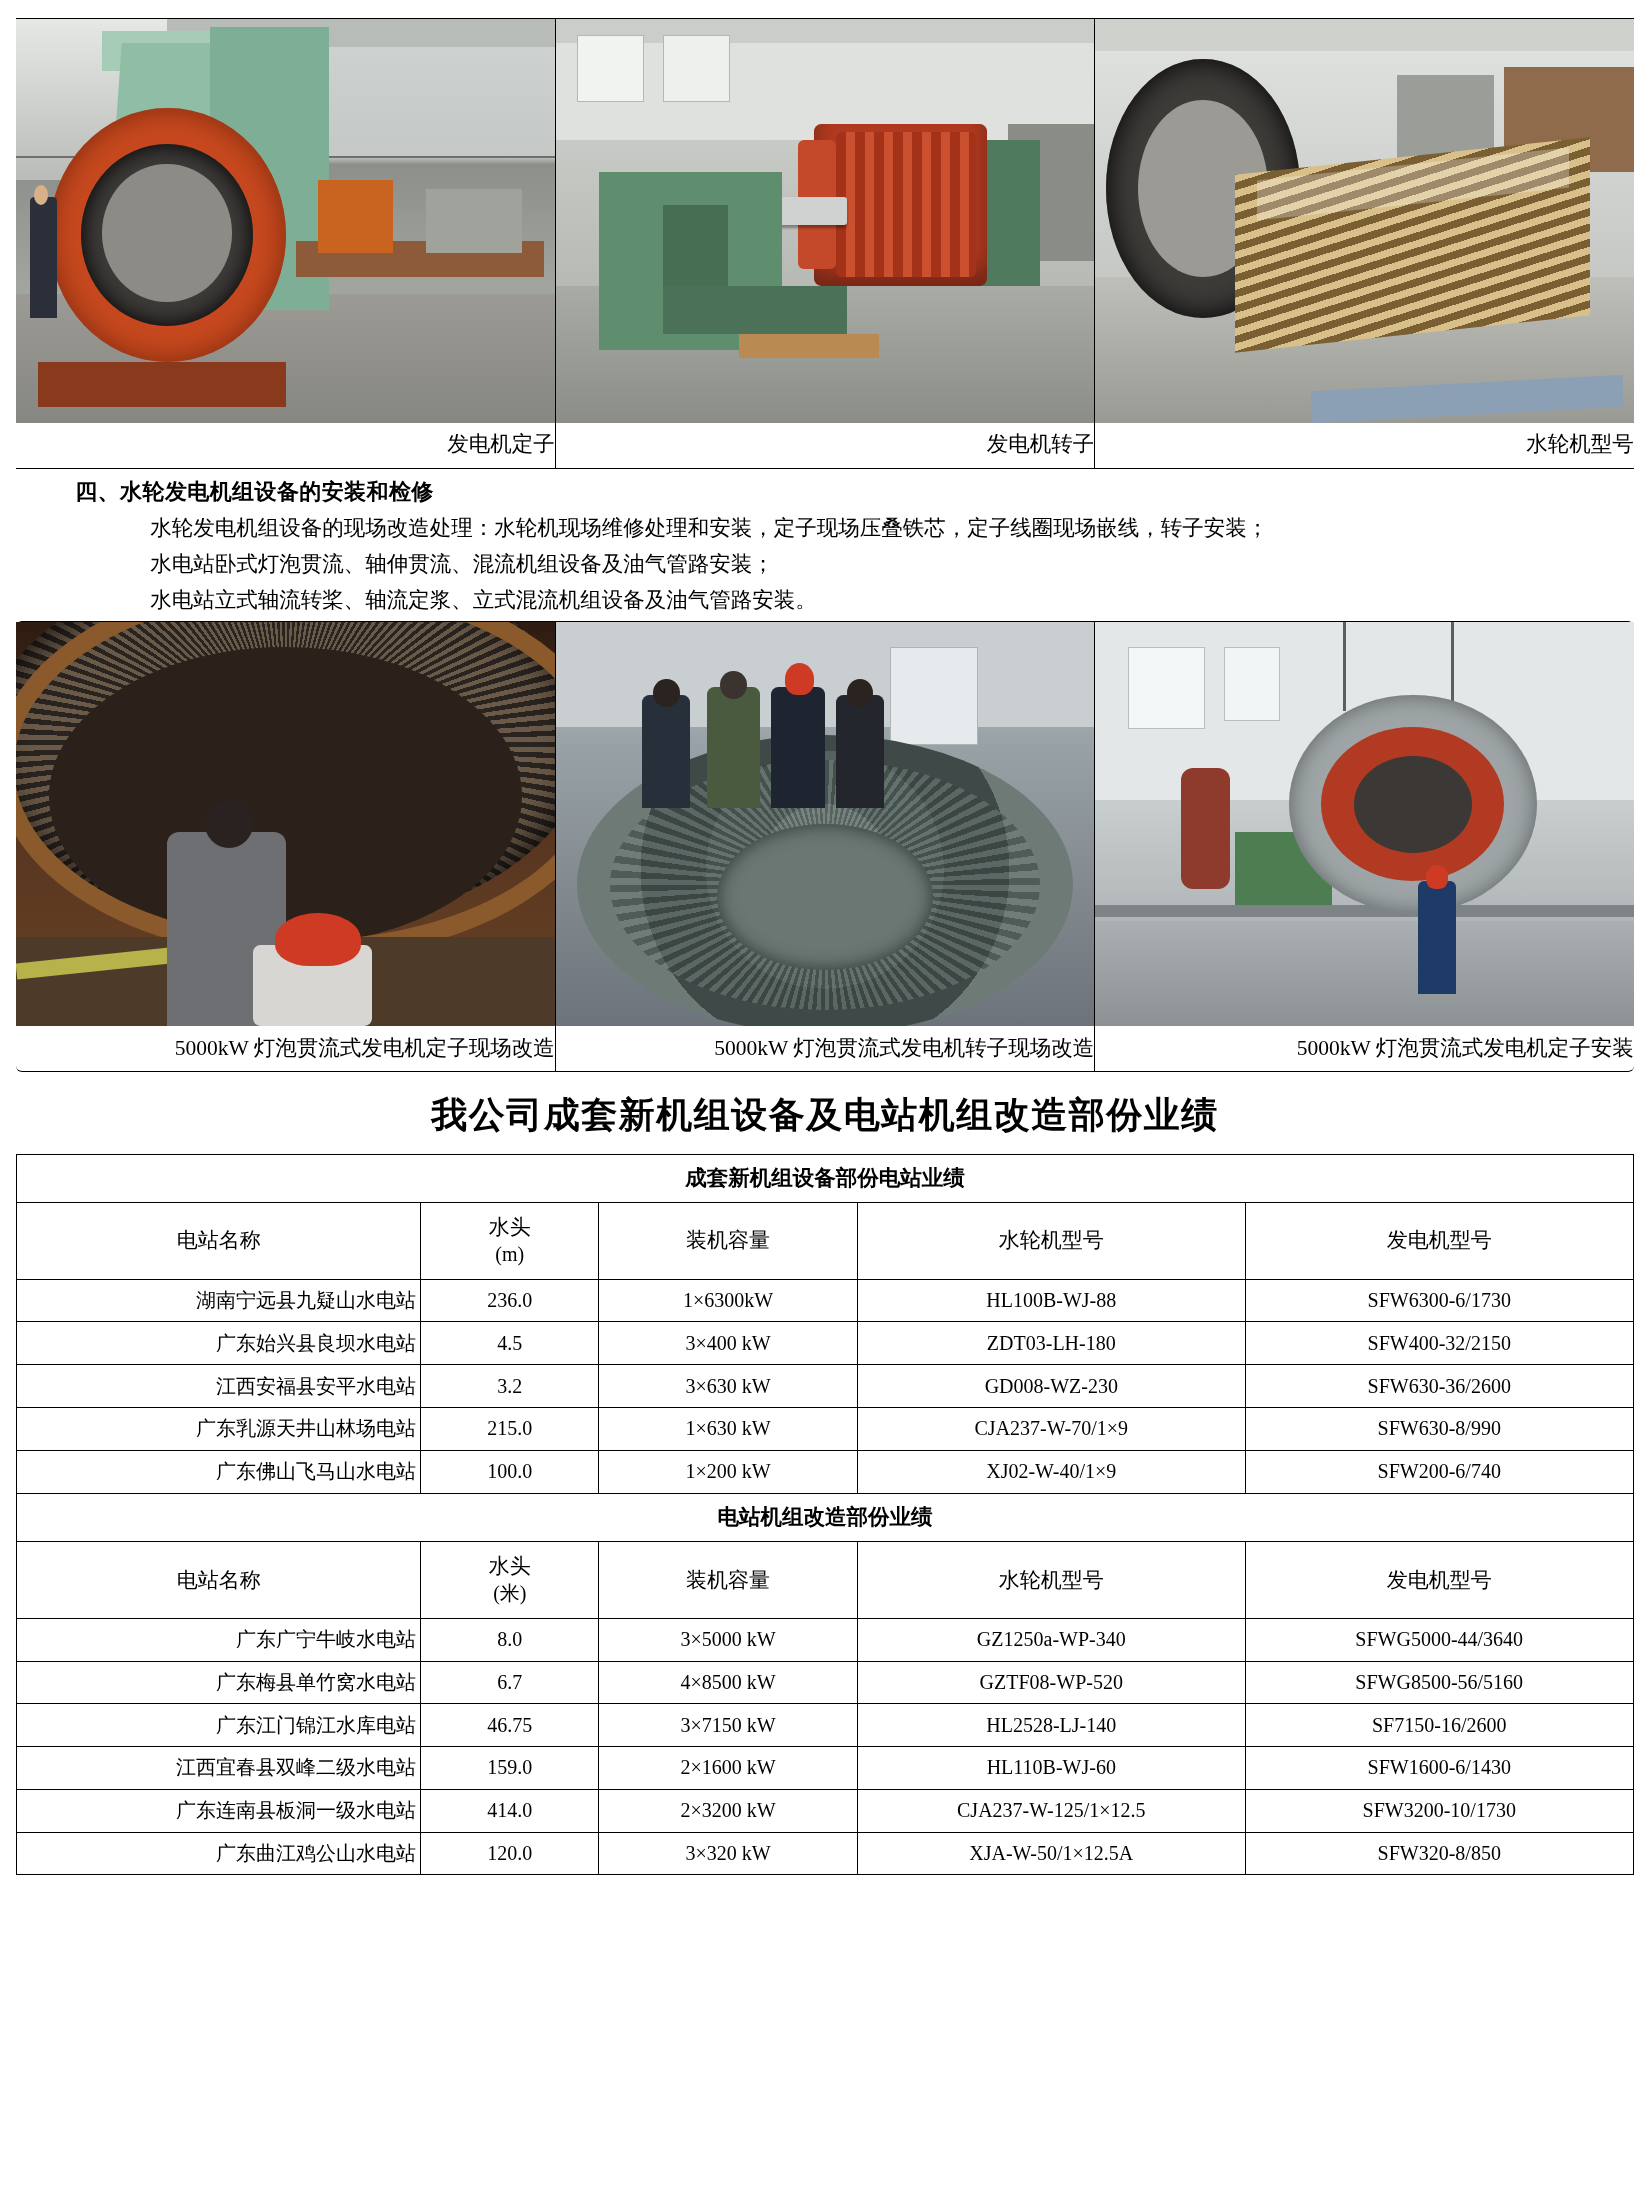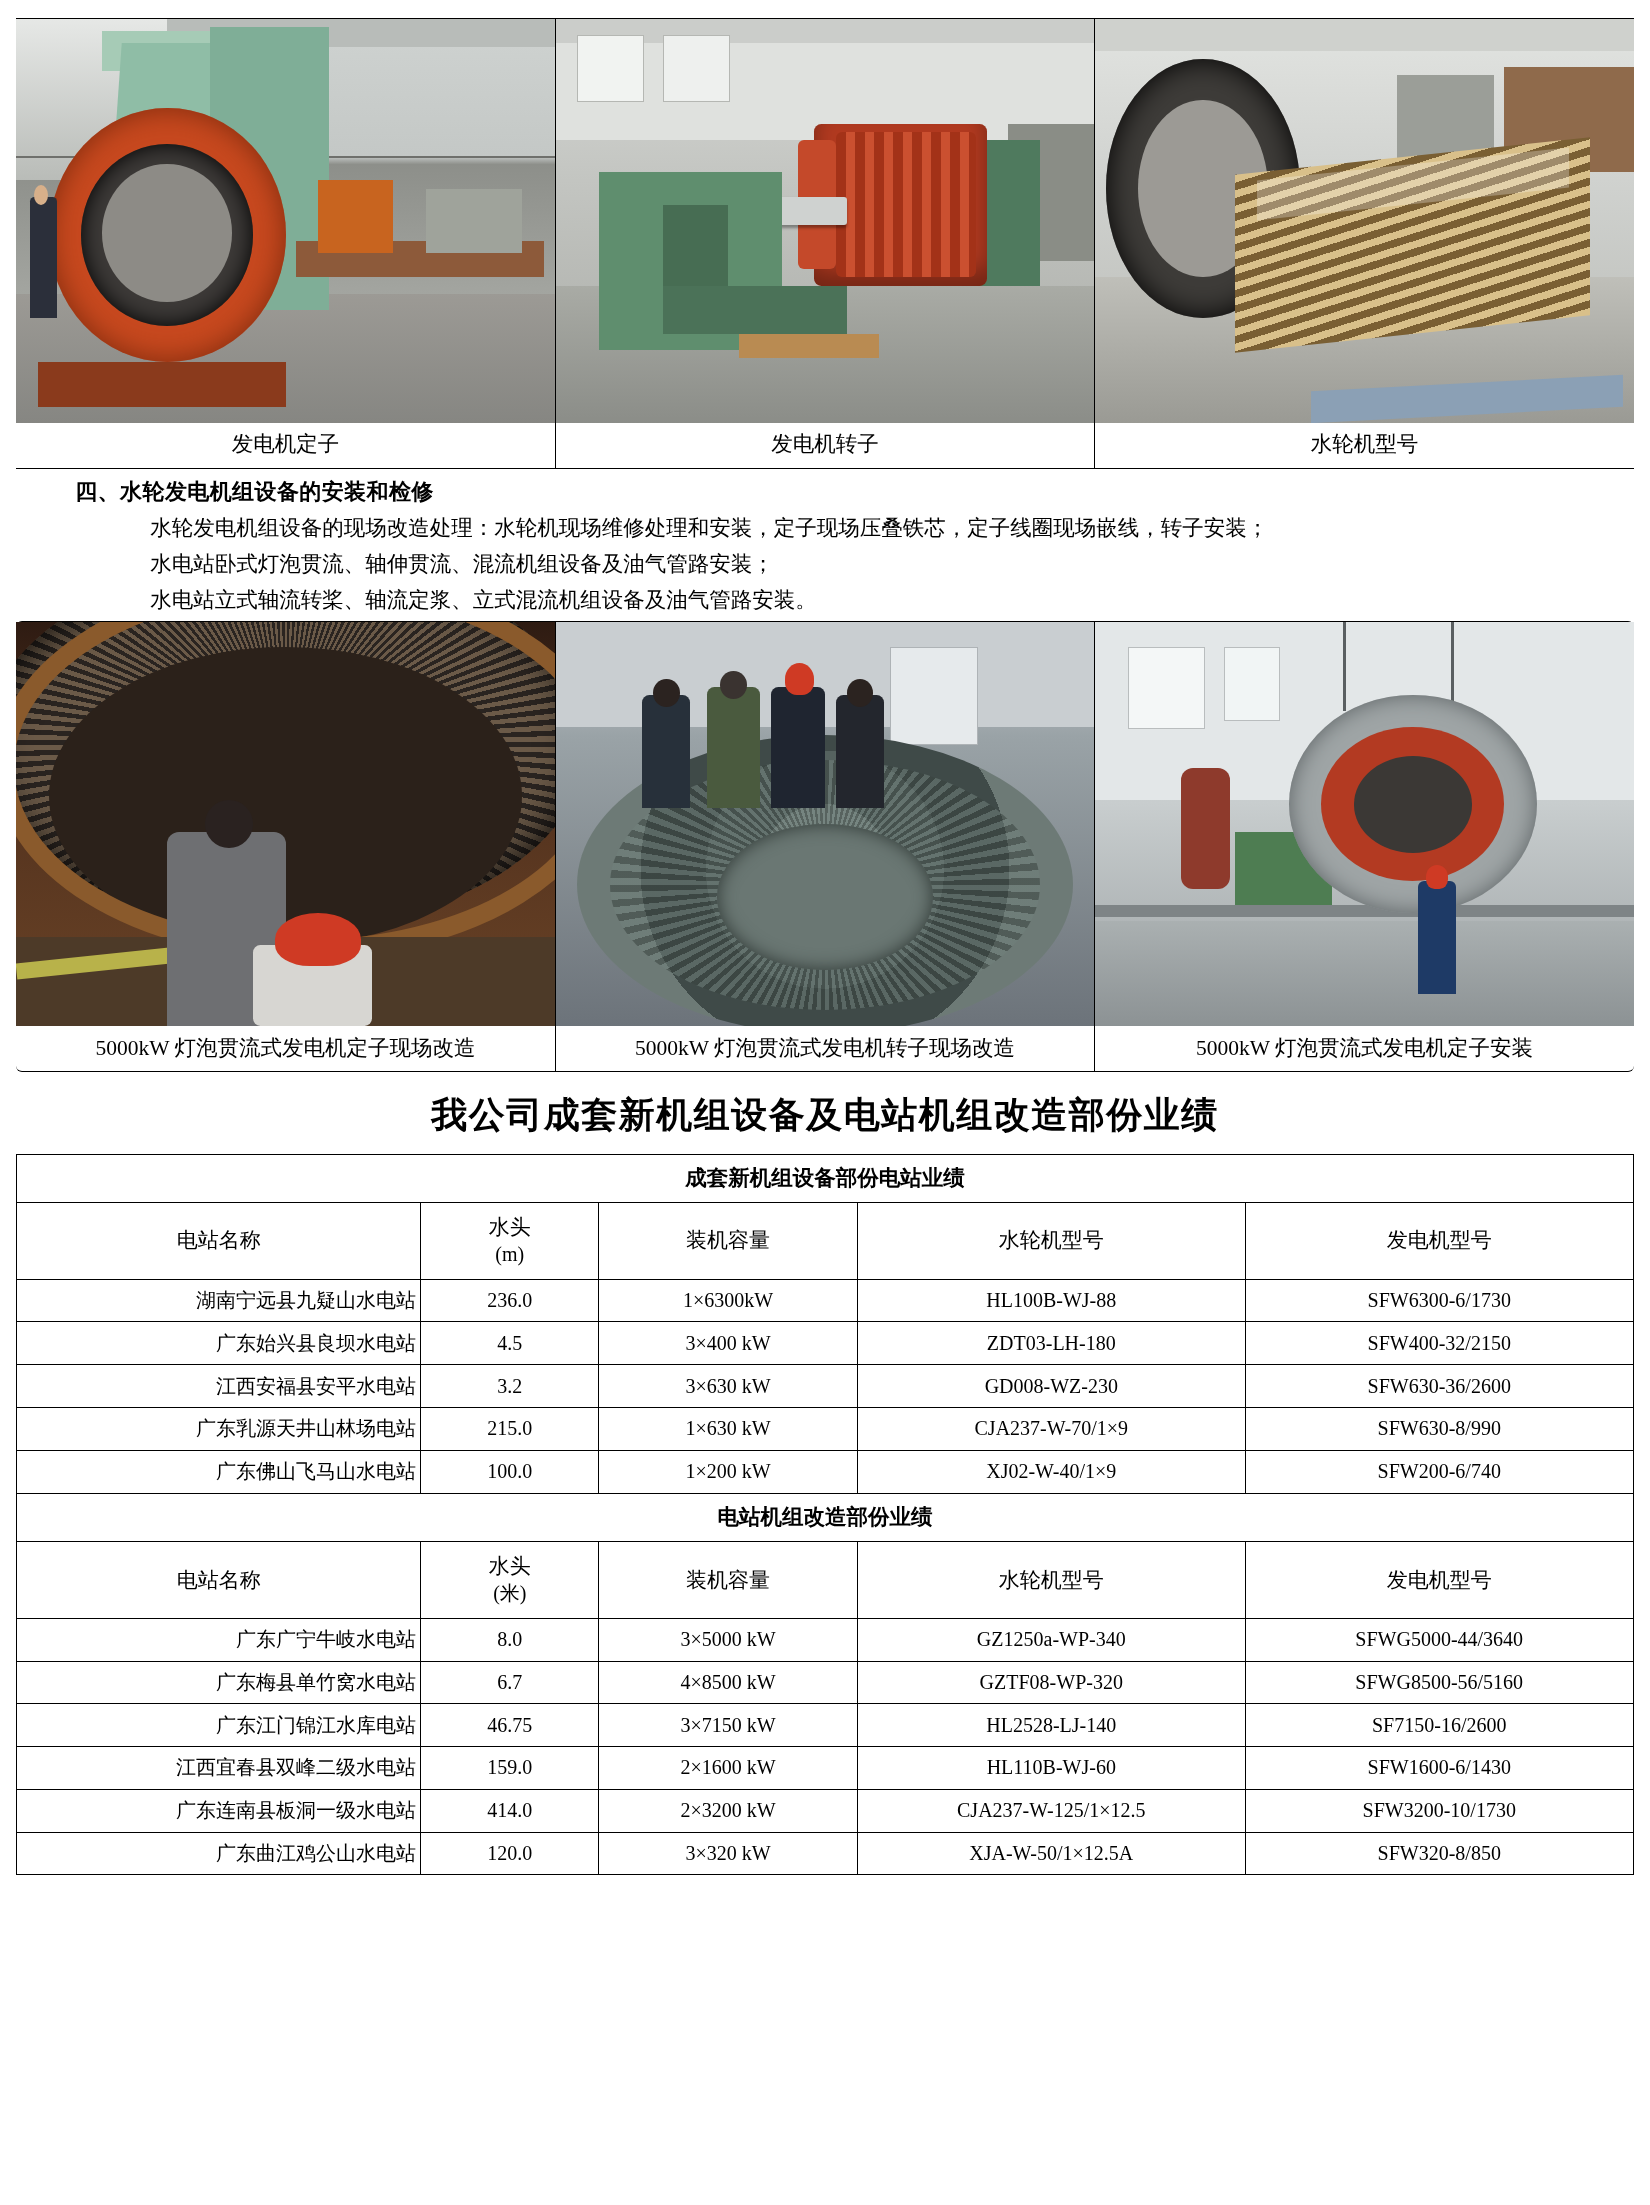--- a/index.html
+++ b/index.html
@@ -66,21 +66,21 @@
   }
   .cell:last-child { border-right: none; }
   .photo {
     width: 100%;
     height: 404px;
     position: relative;
     overflow: hidden;
   }
   .strip2 .photo { height: 404px; }
   .caption {
-    text-align: center;
+    text-align: right;
     font-size: 21.5px;
     line-height: 1.6;
     padding: 4.5px 0 6px 0;
   }
 
   
   .scene { position: absolute; inset: 0; }
   .lyr { position: absolute; }
 
   
@@ -455,21 +455,21 @@
         <td class="name">广东广宁牛岐水电站</td>
         <td>8.0</td>
         <td>3×5000 kW</td>
         <td>GZ1250a-WP-340</td>
         <td>SFWG5000-44/3640</td>
       </tr>
       <tr>
         <td class="name">广东梅县单竹窝水电站</td>
         <td>6.7</td>
         <td>4×8500 kW</td>
-        <td>GZTF08-WP-320</td>
+        <td>GZTF08-WP-520</td>
         <td>SFWG8500-56/5160</td>
       </tr>
       <tr>
         <td class="name">广东江门锦江水库电站</td>
         <td>46.75</td>
         <td>3×7150 kW</td>
         <td>HL2528-LJ-140</td>
         <td>SF7150-16/2600</td>
       </tr>
       <tr>

